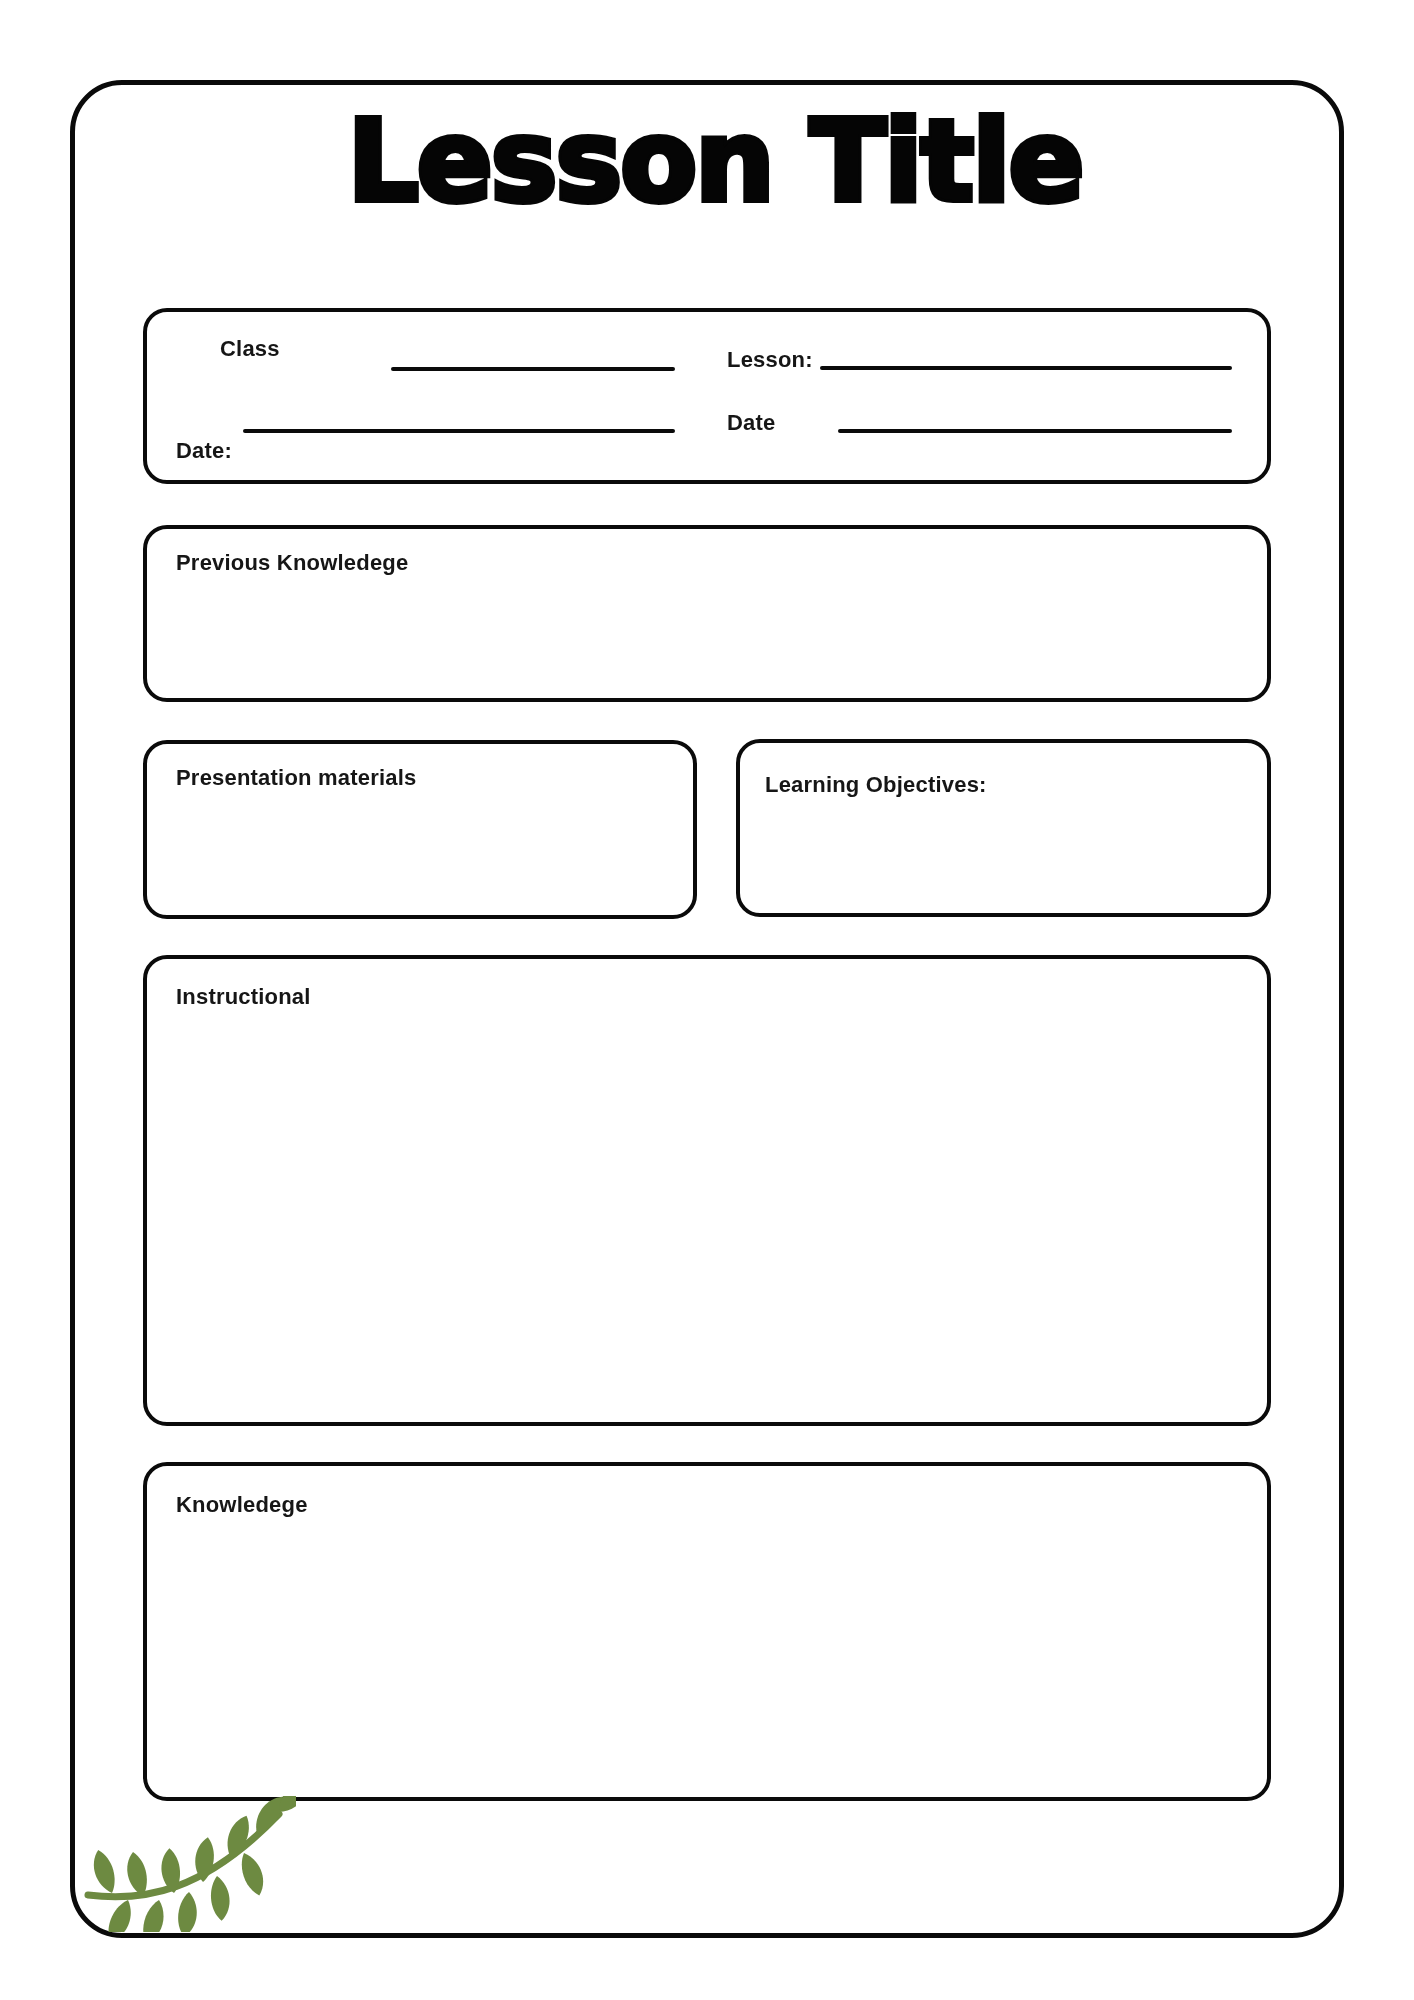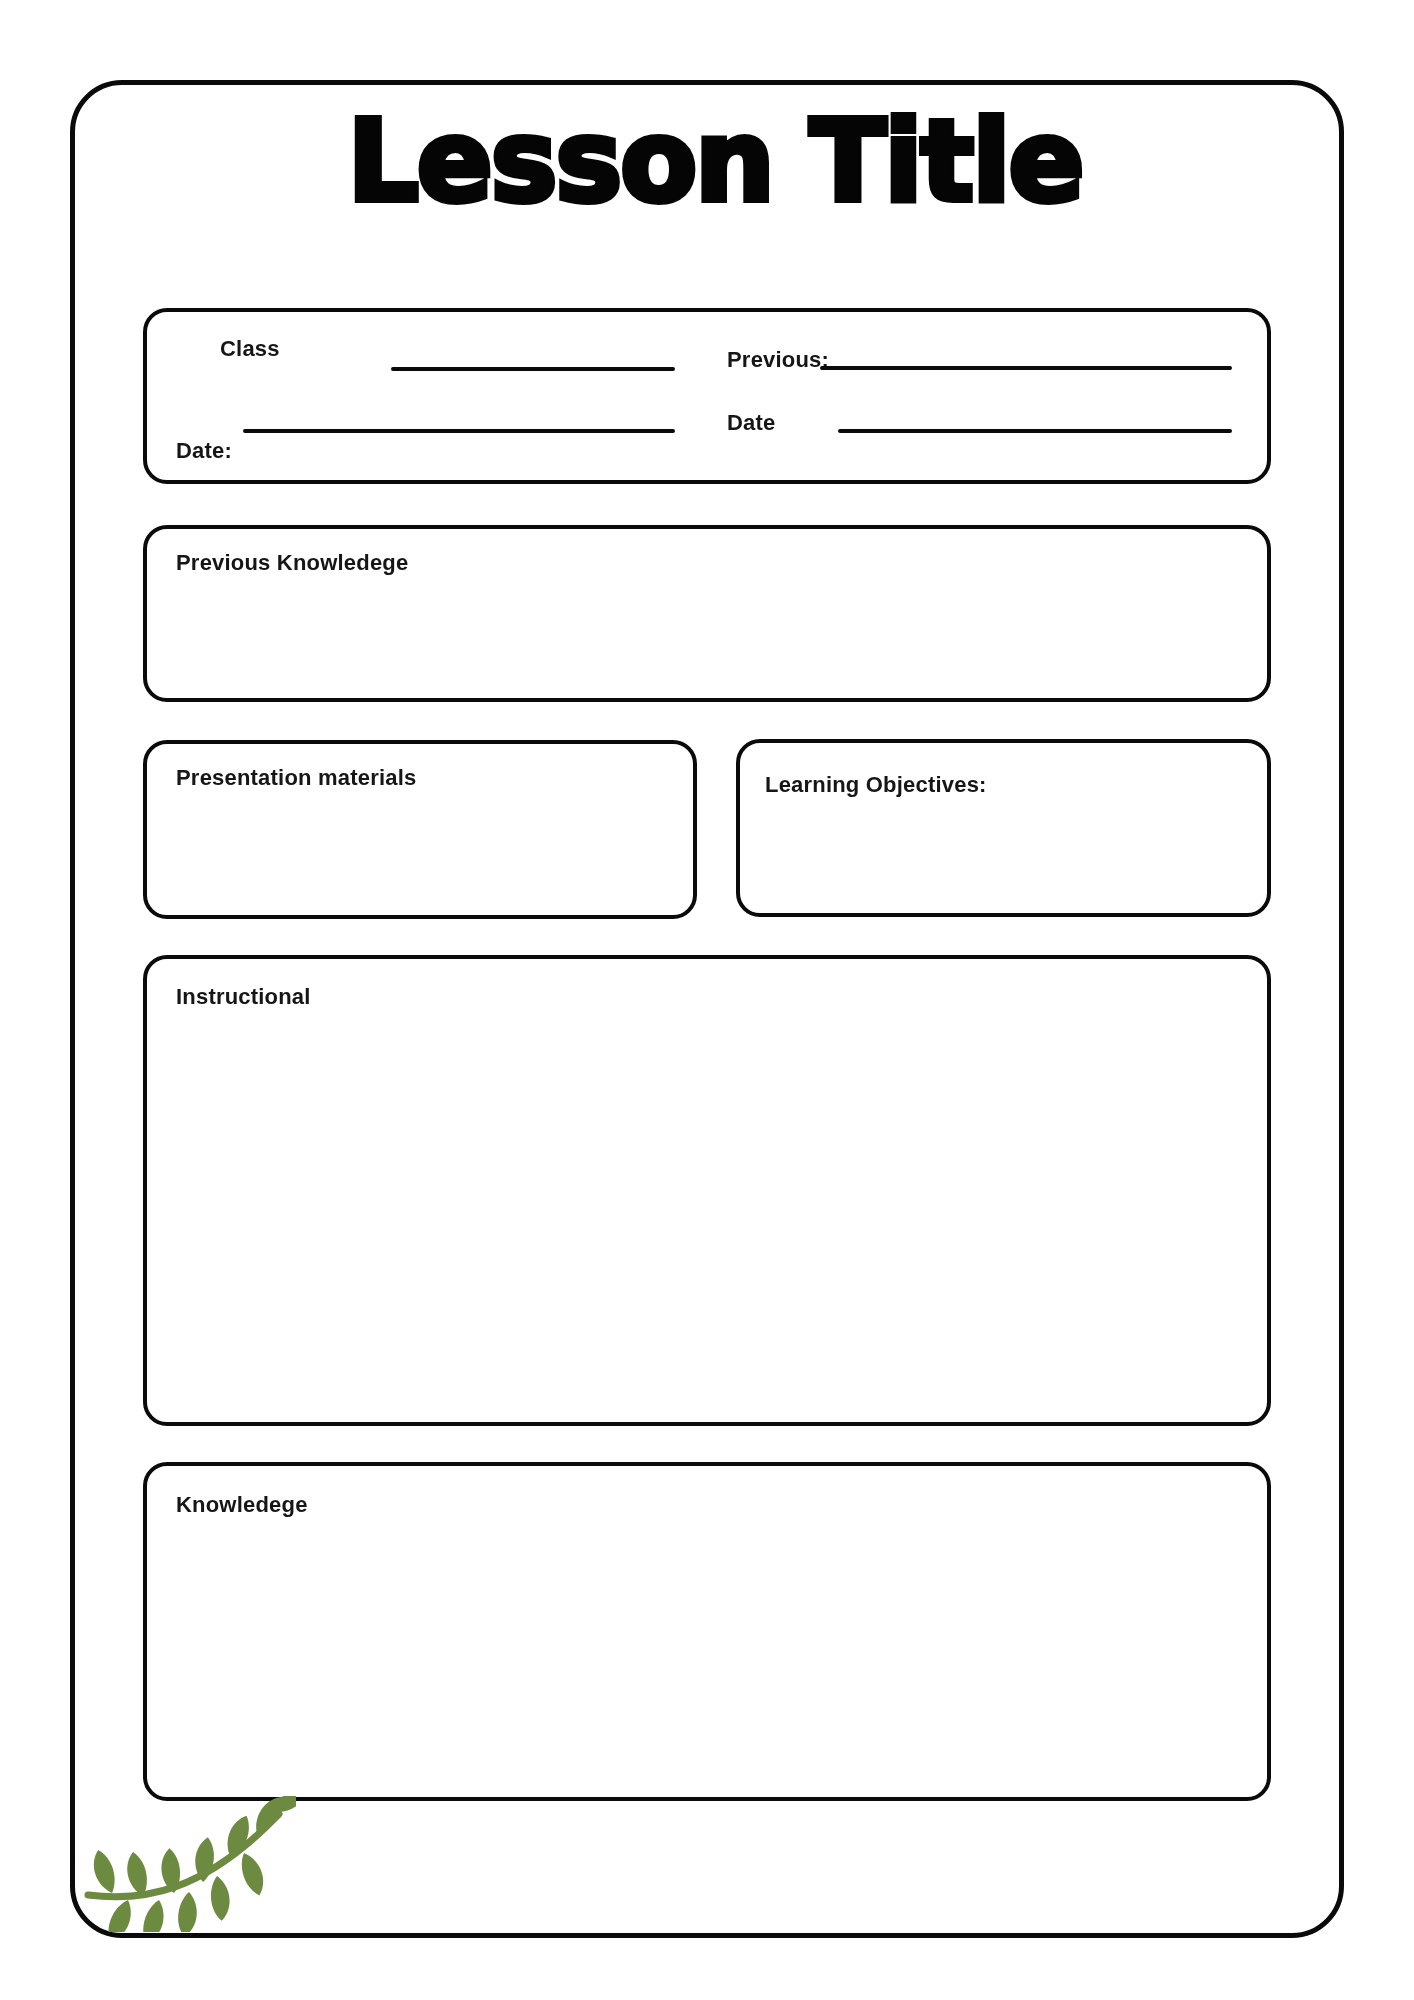--- a/index.html
+++ b/index.html
@@ -71,21 +71,21 @@
 </style>
 </head>
 <body>
 
 <div class="sheet-border"></div>
 
 <h1 class="page-title">Lesson Title</h1>
 
 <div class="box box-info"></div>
 <span class="label lbl-class">Class</span>
-<span class="label lbl-subject">Previous:</span>
+<span class="label lbl-subject">Lesson:</span>
 <span class="label lbl-date">Date:</span>
 <span class="label lbl-topic">Date</span>
 <div class="rule rule-class"></div>
 <div class="rule rule-subject"></div>
 <div class="rule rule-date"></div>
 <div class="rule rule-topic"></div>
 
 <div class="box box-prev"></div>
 <span class="label lbl-prev">Previous Knowledege</span>
 

